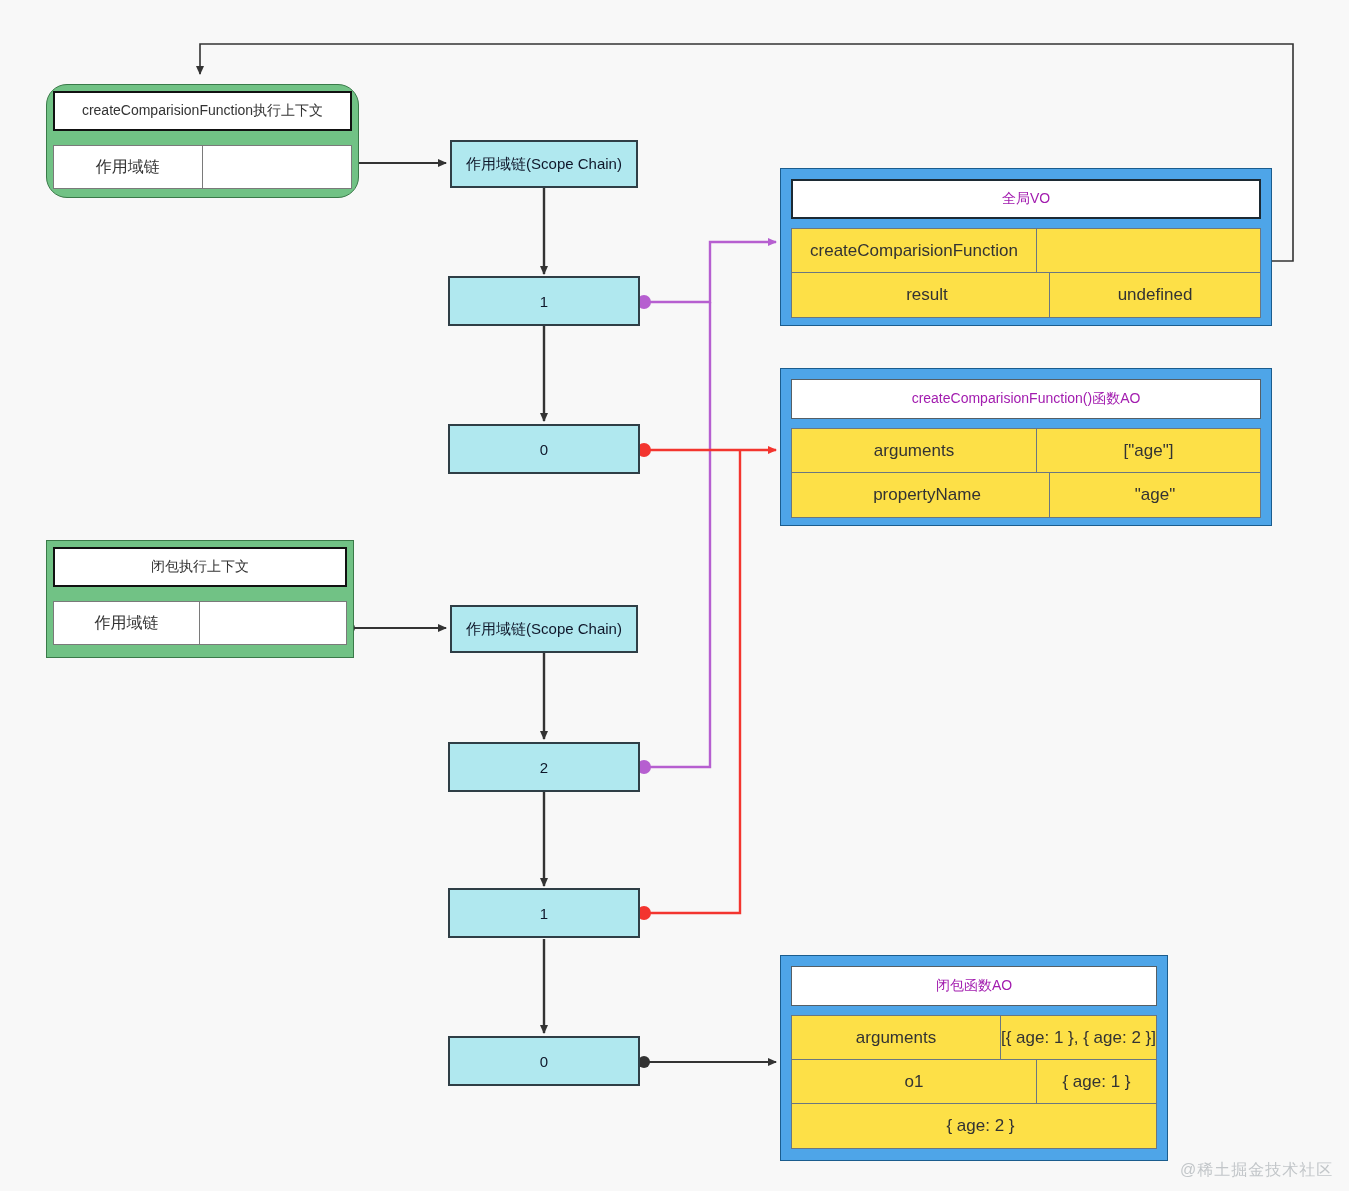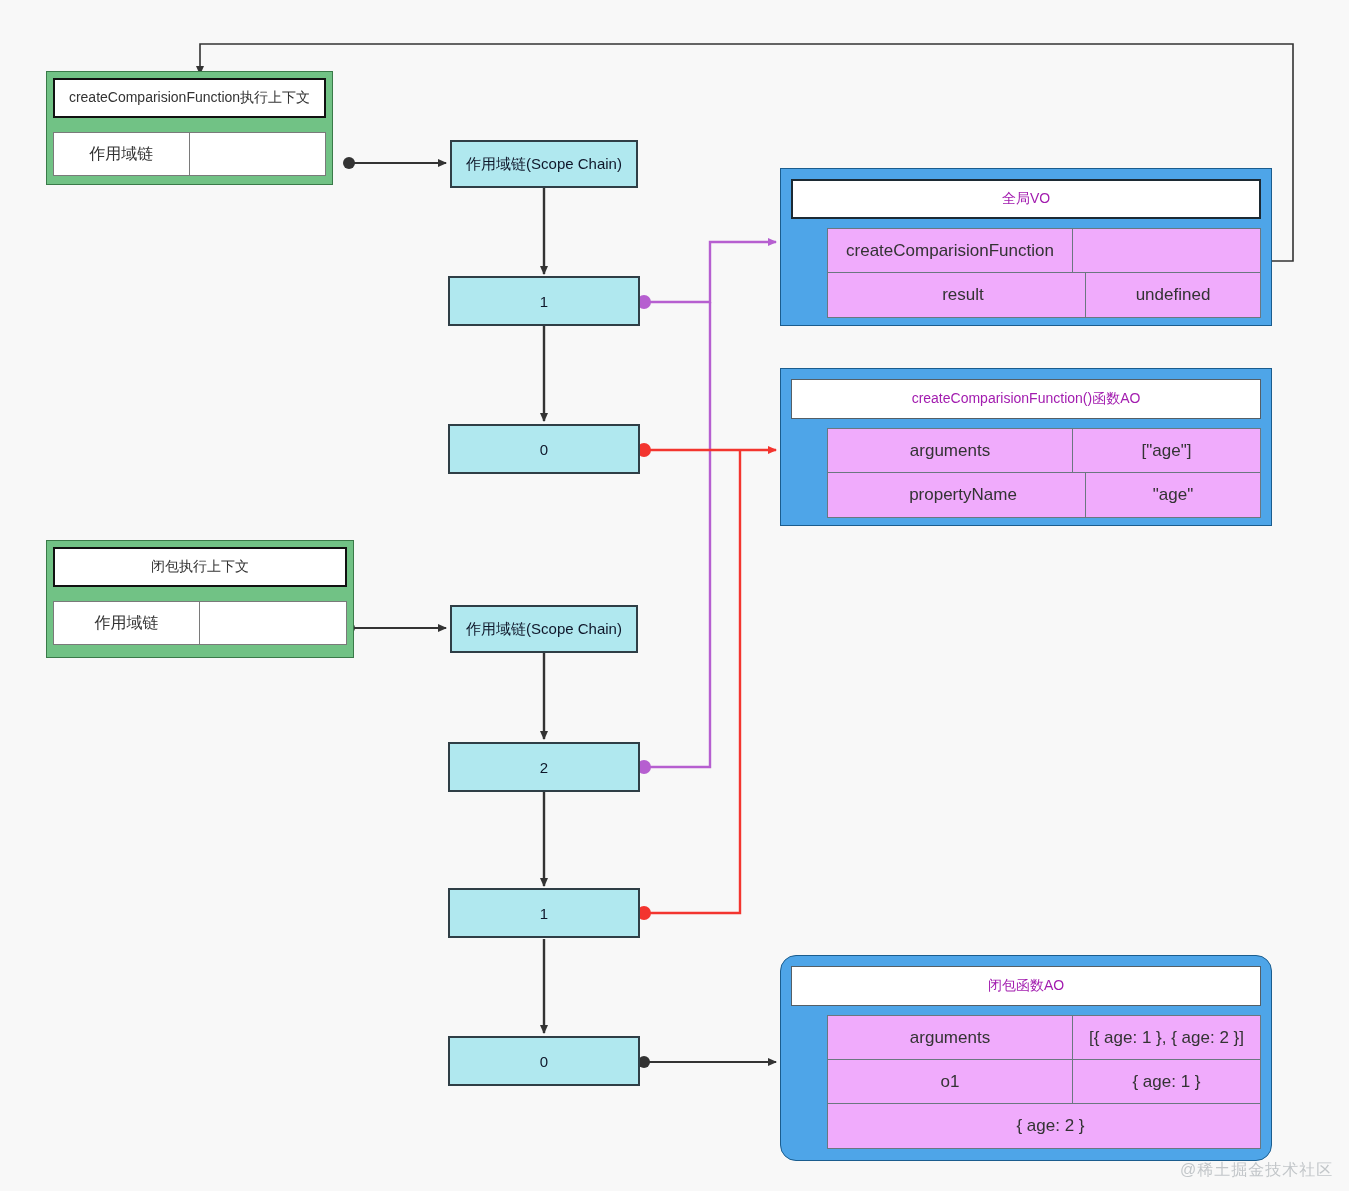--- a/index.html
+++ b/index.html
@@ -77,23 +77,22 @@
     border:2px solid #1c2a33;
     height:40px;
     display:flex;align-items:center;justify-content:center;
     font-size:14px;color:#a21caf;
     white-space:nowrap;
   }
   .vo-title.thin{border:1px solid #555f66;}
   .vo-table{
     box-sizing:border-box;
     margin-top:9px;
-    background:#f0abfc;
+    background:#fde047;
     border:1px solid #6b7780;
-    margin-left:36px;
   }
   .vo-row{
     box-sizing:border-box;
     display:flex;
     height:44px;
     border-bottom:1px solid #6b7780;
   }
   .vo-row:last-child{border-bottom:none;padding-left:13px;}
   .vo-key,.vo-val{
     box-sizing:border-box;
@@ -166,21 +165,21 @@
     <path d="M544,653 L544,739" fill="none" stroke="#333333" stroke-width="2.4" marker-end="url(#arrow-black)"></path>
     <path d="M544,791 L544,886" fill="none" stroke="#333333" stroke-width="2.4" marker-end="url(#arrow-black)"></path>
     <path d="M544,939 L544,1033" fill="none" stroke="#333333" stroke-width="2.4" marker-end="url(#arrow-black)"></path>
 
     <g>
       <path d="M644,1062 L776,1062" fill="none" stroke="#333333" stroke-width="2" marker-end="url(#arrow-black)"></path>
       <circle cx="644" cy="1062" r="6" fill="#333333"></circle>
     </g>
   </svg>
 
-  <div class="ec-group" style="left:46px;top:71px;width:287px;height:114px;">
+  <div class="ec-group" style="left:46px;top:84px;width:313px;height:114px;border-radius:21px;">
     <div class="ec-title">createComparisionFunction执行上下文</div>
     <div class="ec-row">
       <div class="ec-cell left">作用域链</div>
       <div class="ec-cell"></div>
     </div>
   </div>
 
   <div class="node" style="left:450px;top:140px;width:188px;height:48px;">作用域链(Scope Chain)</div>
   <div class="node" style="left:448px;top:276px;width:192px;height:50px;">1</div>
   <div class="node" style="left:448px;top:424px;width:192px;height:50px;">0</div>
@@ -219,21 +218,21 @@
       <div class="ec-cell left">作用域链</div>
       <div class="ec-cell"></div>
     </div>
   </div>
 
   <div class="node" style="left:450px;top:605px;width:188px;height:48px;">作用域链(Scope Chain)</div>
   <div class="node" style="left:448px;top:742px;width:192px;height:50px;">2</div>
   <div class="node" style="left:448px;top:888px;width:192px;height:50px;">1</div>
   <div class="node" style="left:448px;top:1036px;width:192px;height:50px;">0</div>
 
-  <div class="vo-group" style="left:780px;top:955px;width:492px;height:206px;border-radius:16px;">
+  <div class="vo-group" style="left:780px;top:955px;width:388px;height:206px;">
     <div class="vo-title thin">闭包函数AO</div>
     <div class="vo-table">
       <div class="vo-row">
         <div class="vo-key">arguments</div>
         <div class="vo-val">[{ age: 1 }, { age: 2 }]</div>
       </div>
       <div class="vo-row">
         <div class="vo-key">o1</div>
         <div class="vo-val">{ age: 1 }</div>
       </div>

